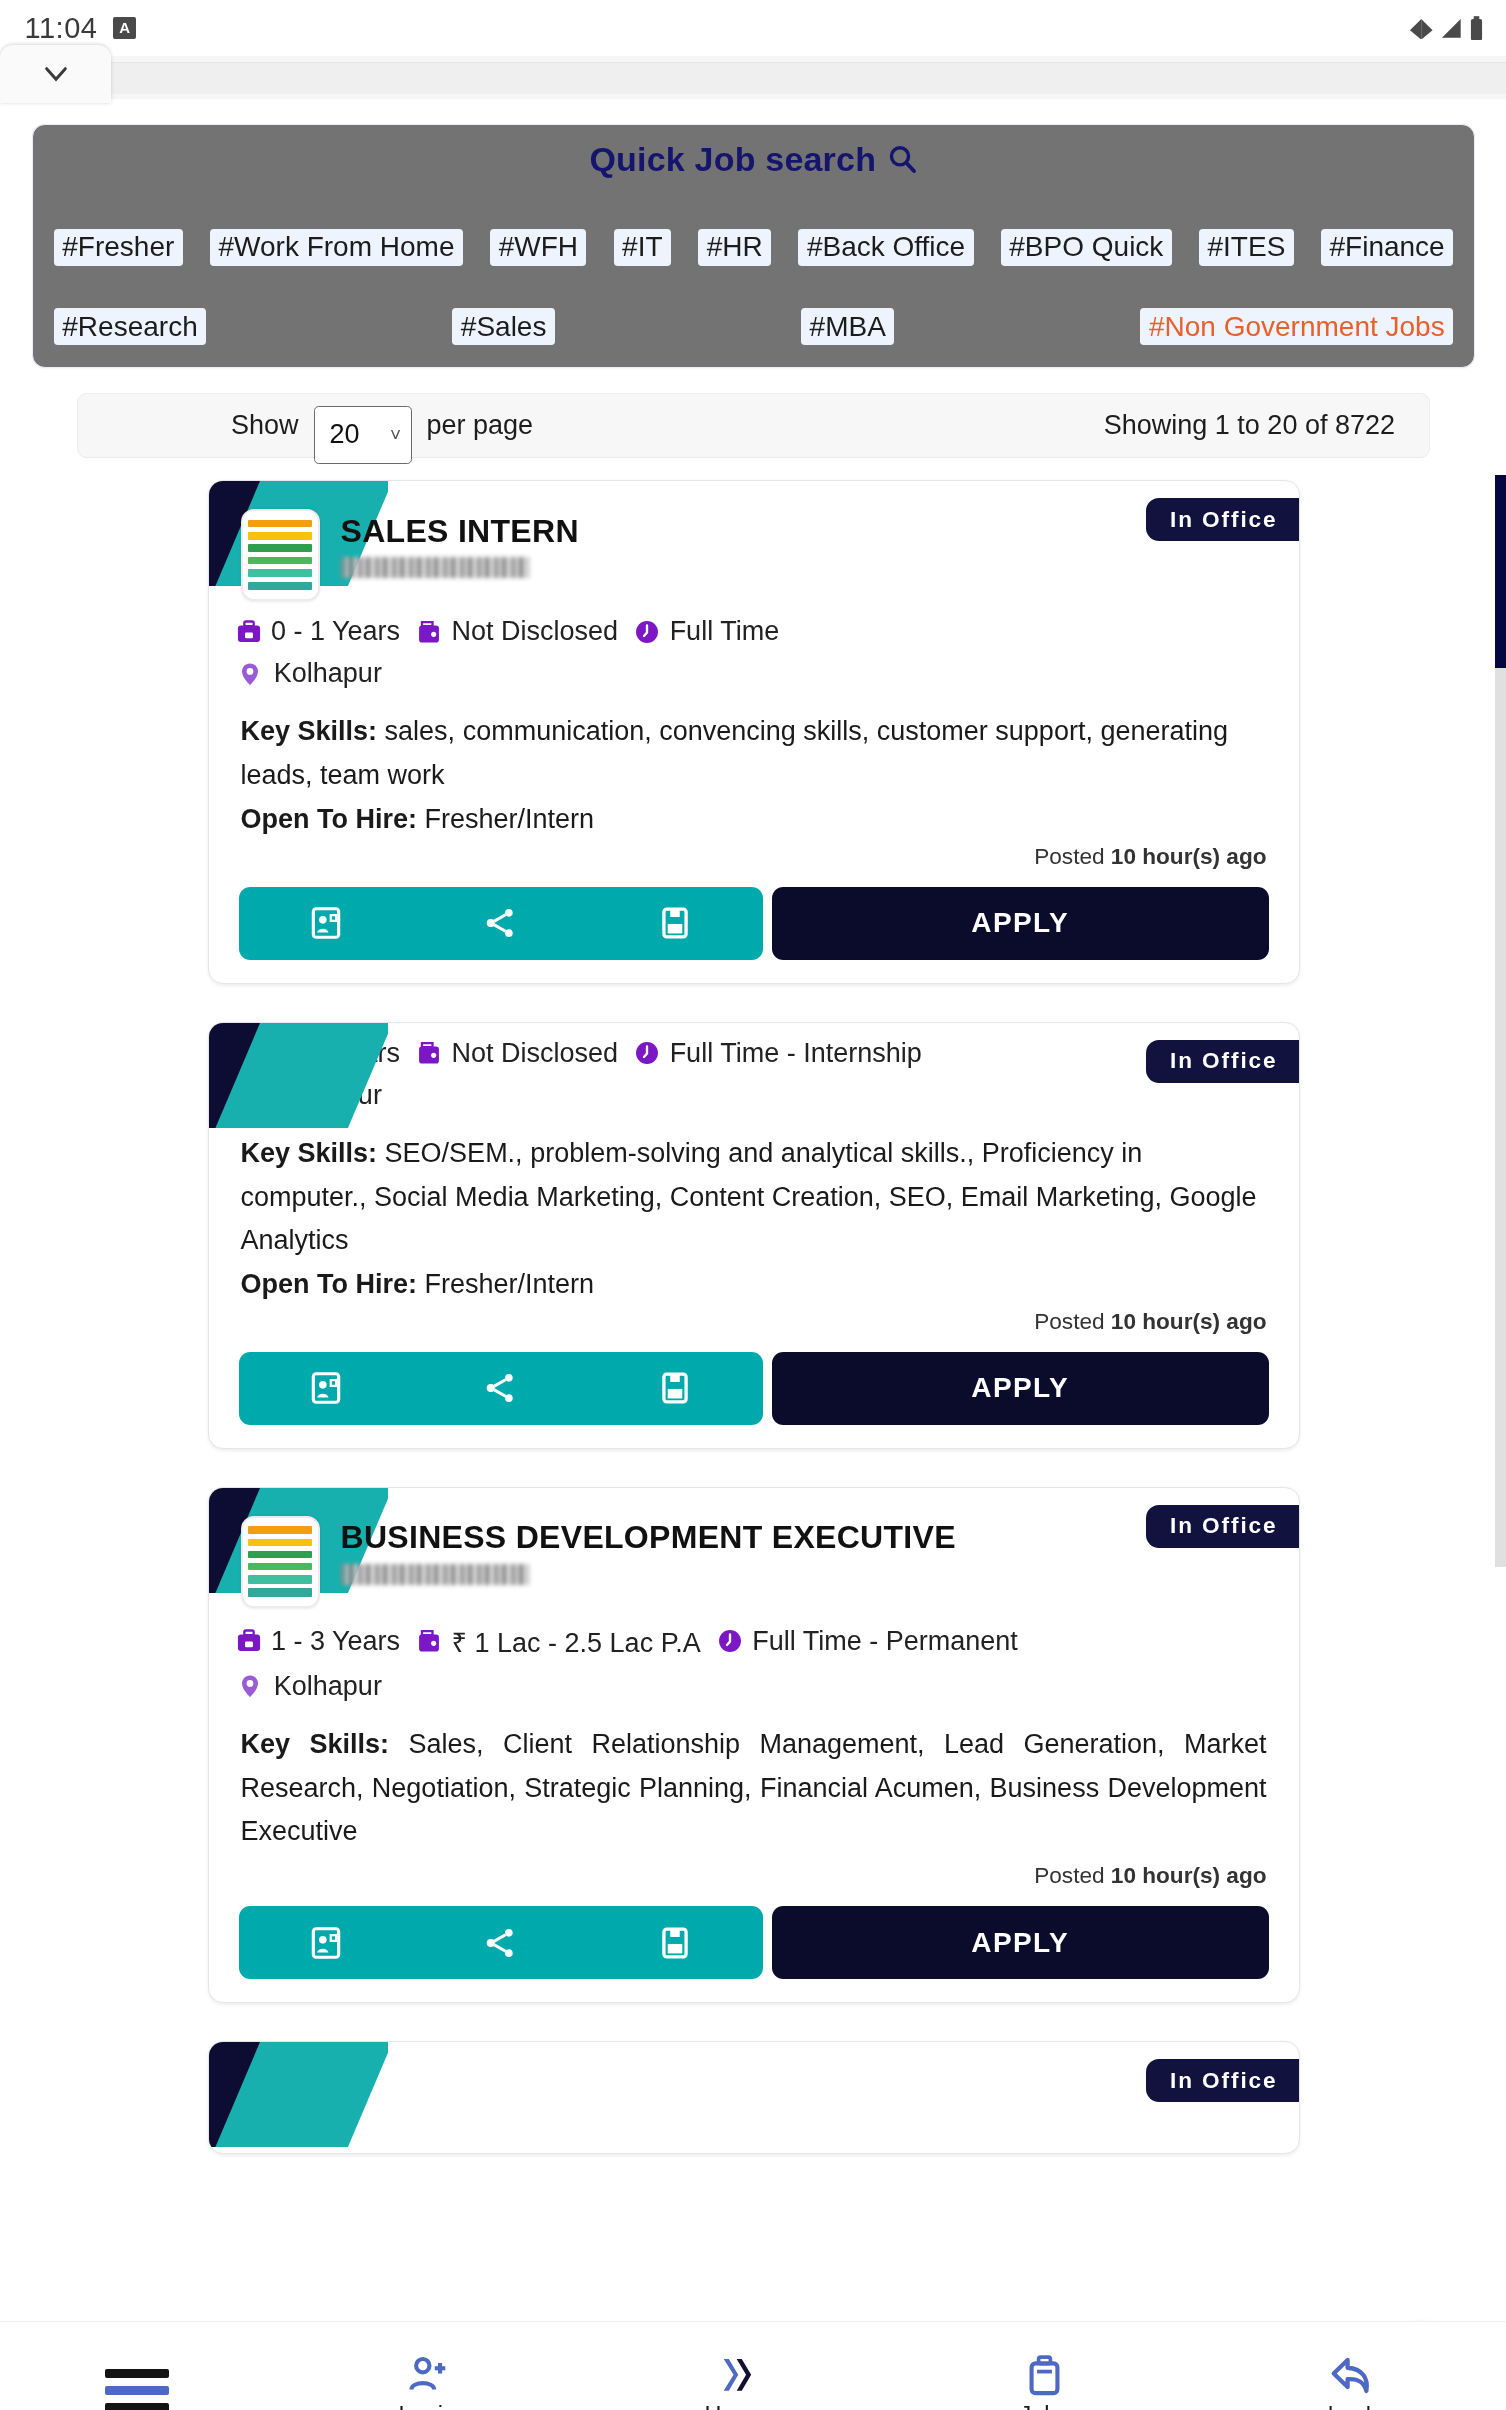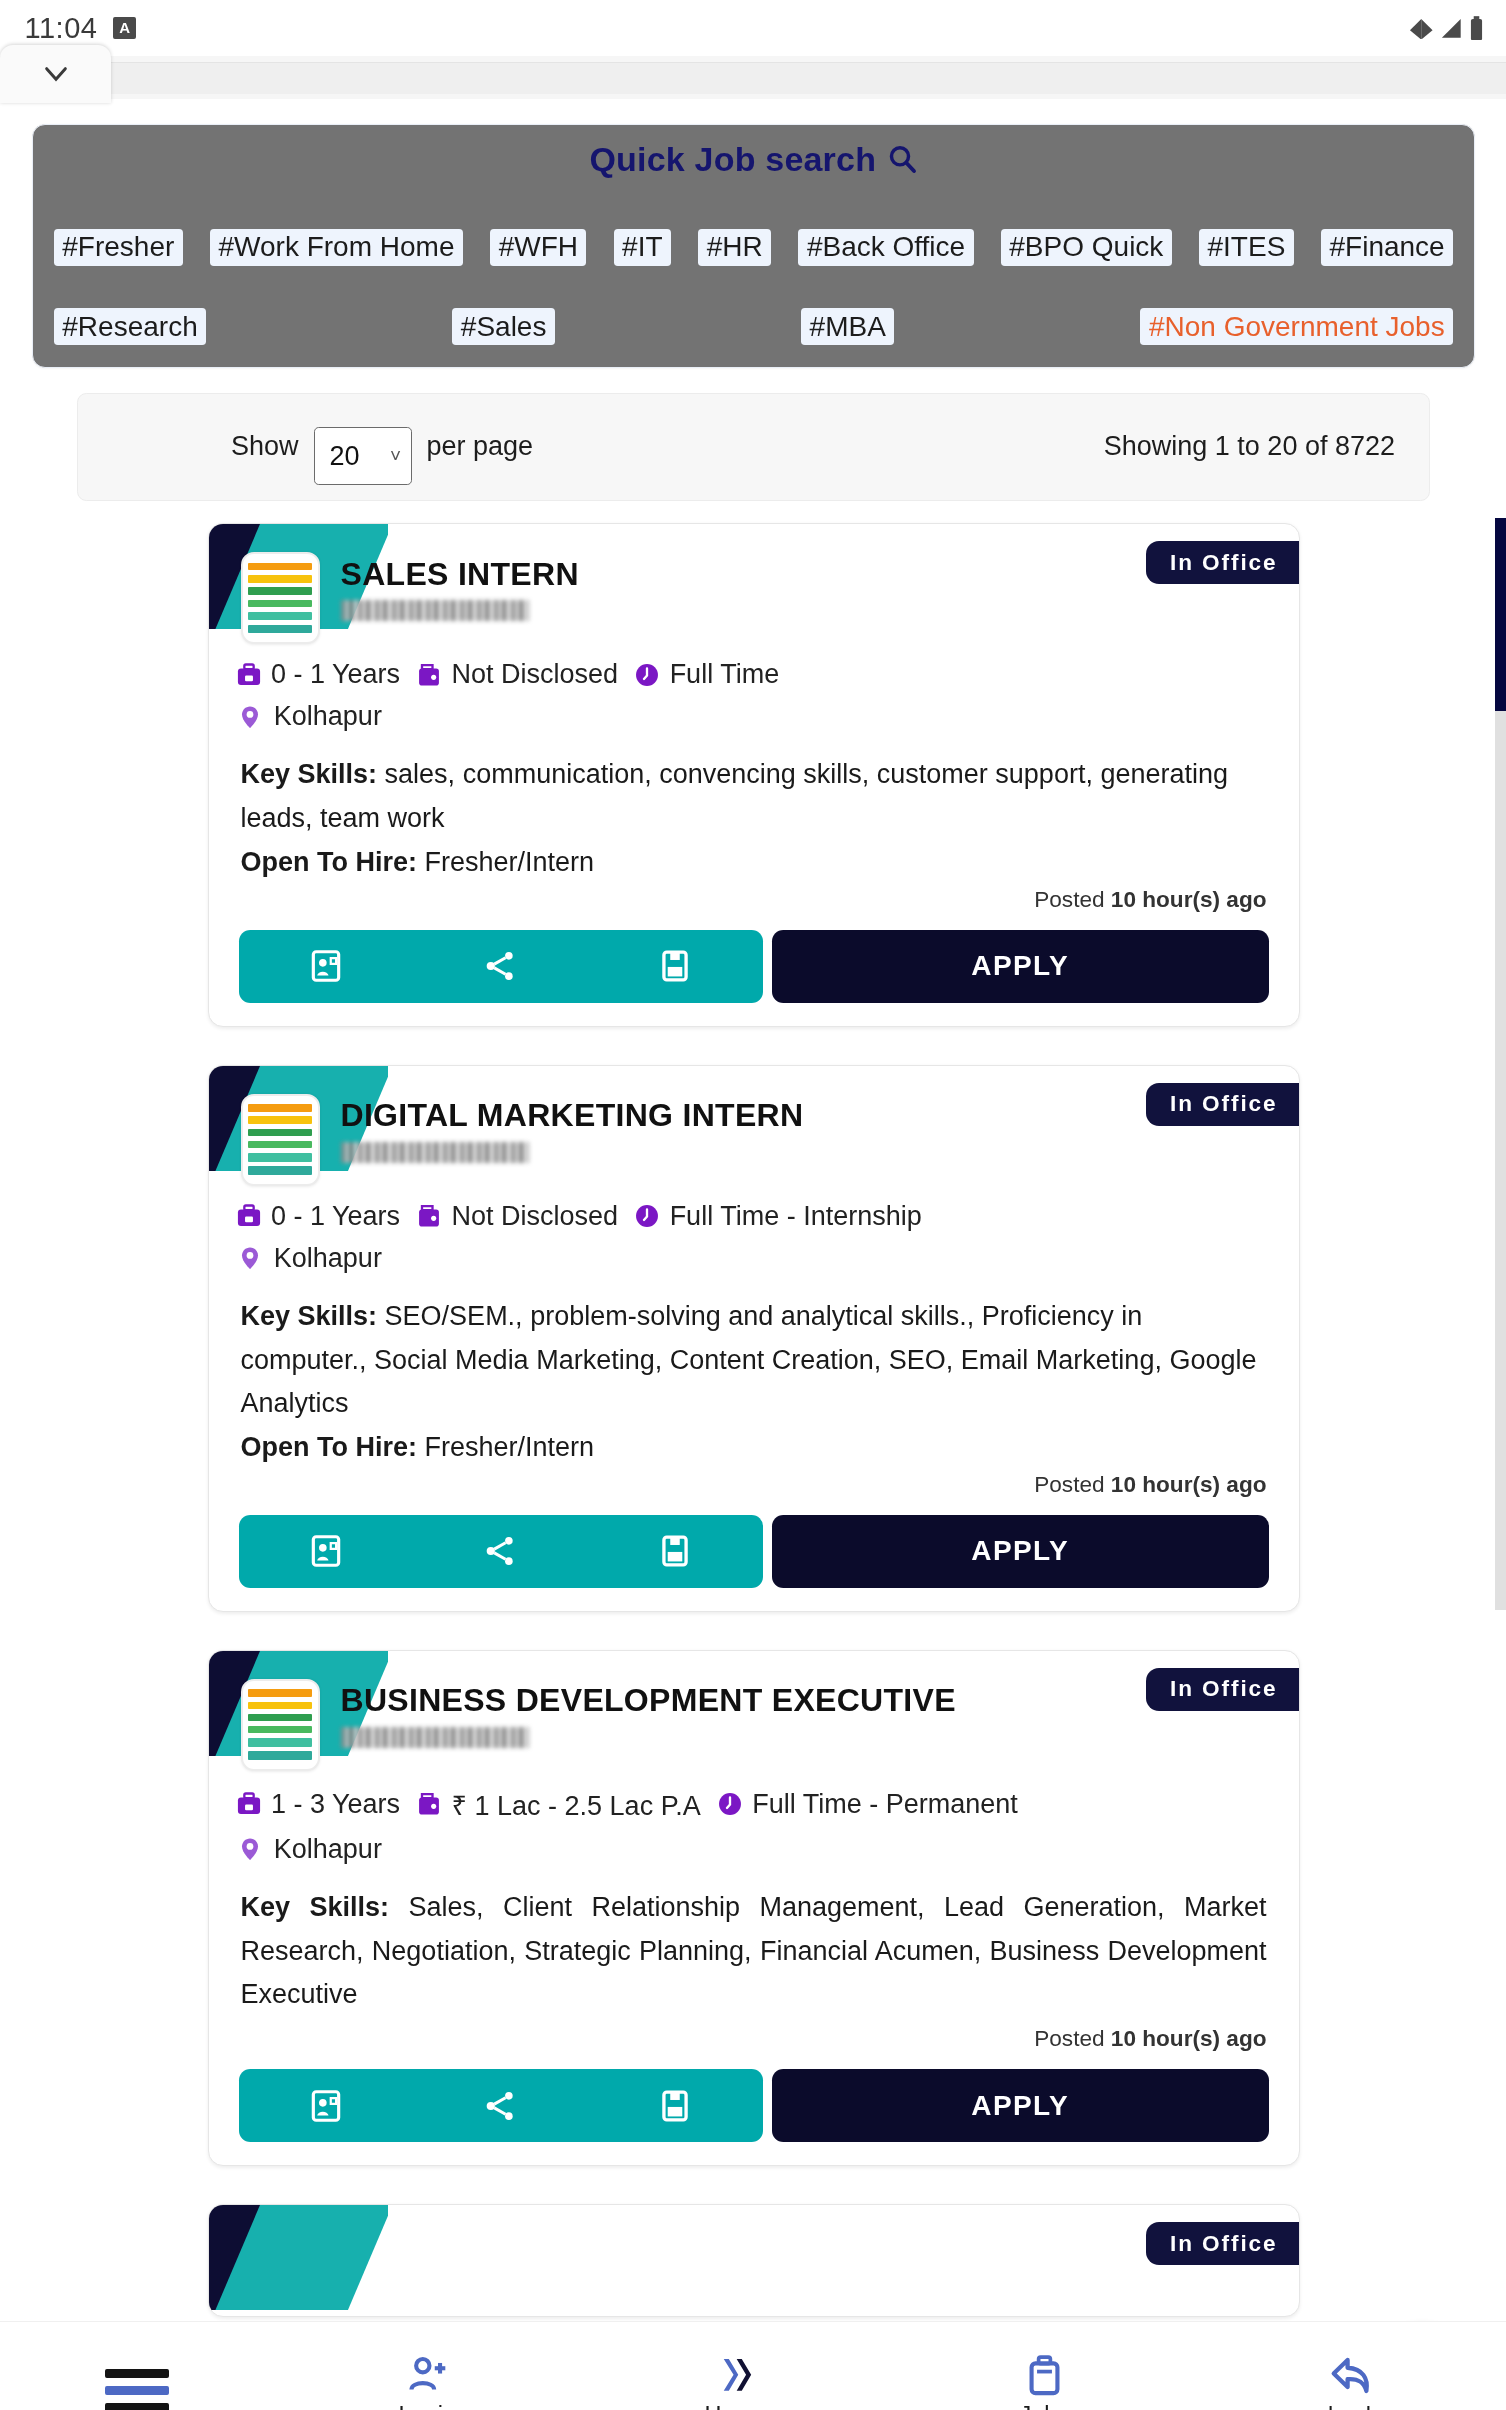--- a/index.html
+++ b/index.html
@@ -81,21 +81,21 @@
     margin-top:37px;
   }
   .tag.orange{ color:#e8602c; }
 
   
   .showbar{
     margin:24.5px 77px 0 77px;
     background:#f7f7f7;
     border:0.9px solid #ececec;
     border-radius:9.4px;
-    height:108px;
+    height:65px;
     display:flex; align-items:center; justify-content:space-between;
     padding:0 34px 0 0;
   }
   .showbar-left{ display:flex; align-items:center; gap:15px; padding-left:153px; }
   .showbar-label{ font-size:27px; color:#1d1d1d; }
   .perpage-select{
     width:98px; height:58px;
     border:1.9px solid #6b6b6b; border-radius:4.7px;
     background:#fff;
     display:flex; align-items:center; justify-content:space-between;
@@ -426,34 +426,20 @@
         <div class="act-apply">APPLY</div>
       </div>
     </div>
 
     <div class="card">
       <div class="corner">
         <div class="navy"></div>
           <div class="teal"></div>
       </div>
       <div class="badge">In Office</div>
-      <div class="card-head">
-        <div class="logo">
-          <i class="b1"></i>
-            <i class="b2"></i>
-            <i class="b3"></i>
-            <i class="b4"></i>
-            <i class="b5"></i>
-            <i class="b6"></i>
-        </div>
-        <div class="title-wrap">
-          <div class="job-title">DIGITAL MARKETING INTERN</div>
-          <div class="company-blur"></div>
-        </div>
-      </div>
       <div class="meta">
         <span class="mi">
           <svg width="28" height="28" viewBox="0 0 24 24">
             <rect x="8" y="3" width="8" height="4" rx="1.3" fill="none" stroke="#7b17c4" stroke-width="2"></rect>
             <rect x="2.5" y="6.5" width="19" height="14" rx="2.6" fill="#7b17c4"></rect>
             <rect x="8.6" y="12.4" width="6.8" height="5" rx="1" fill="#fff"></rect>
           </svg>
           <span>0 - 1 Years</span>
         </span>
         <span class="mi">

